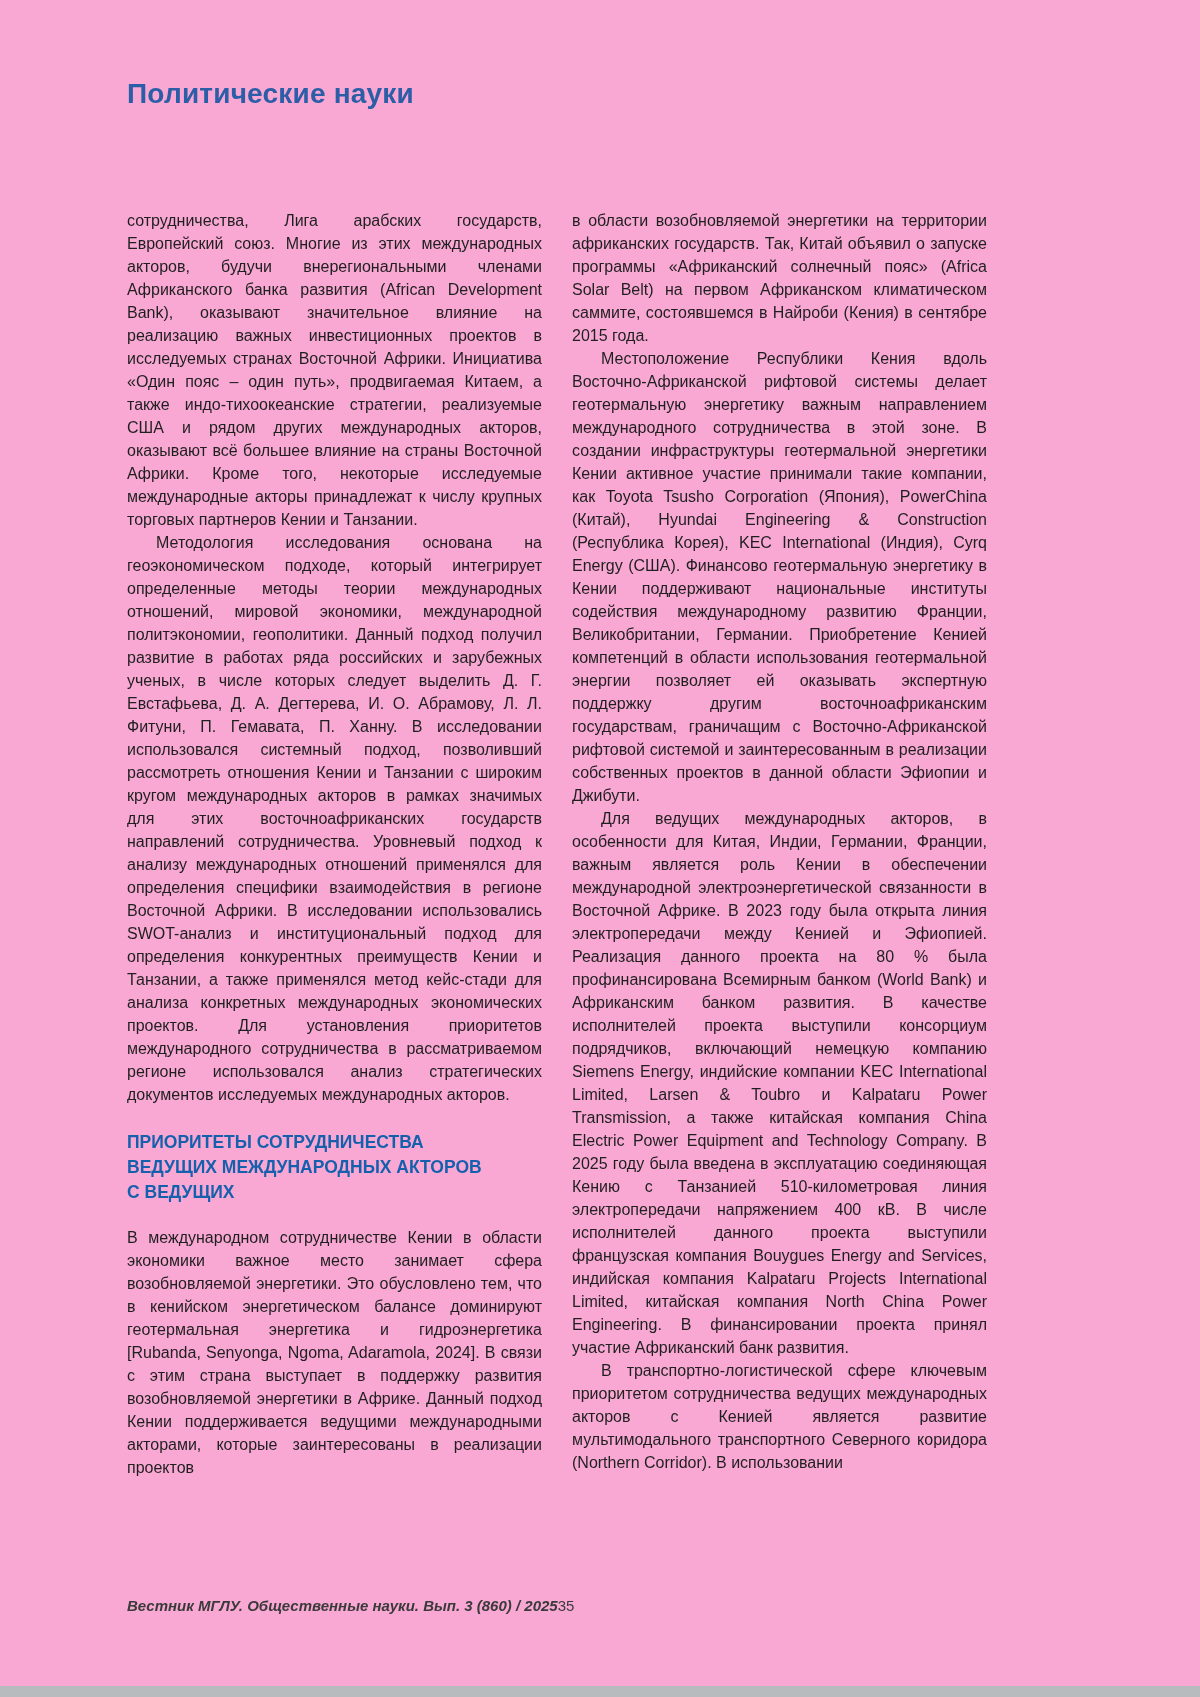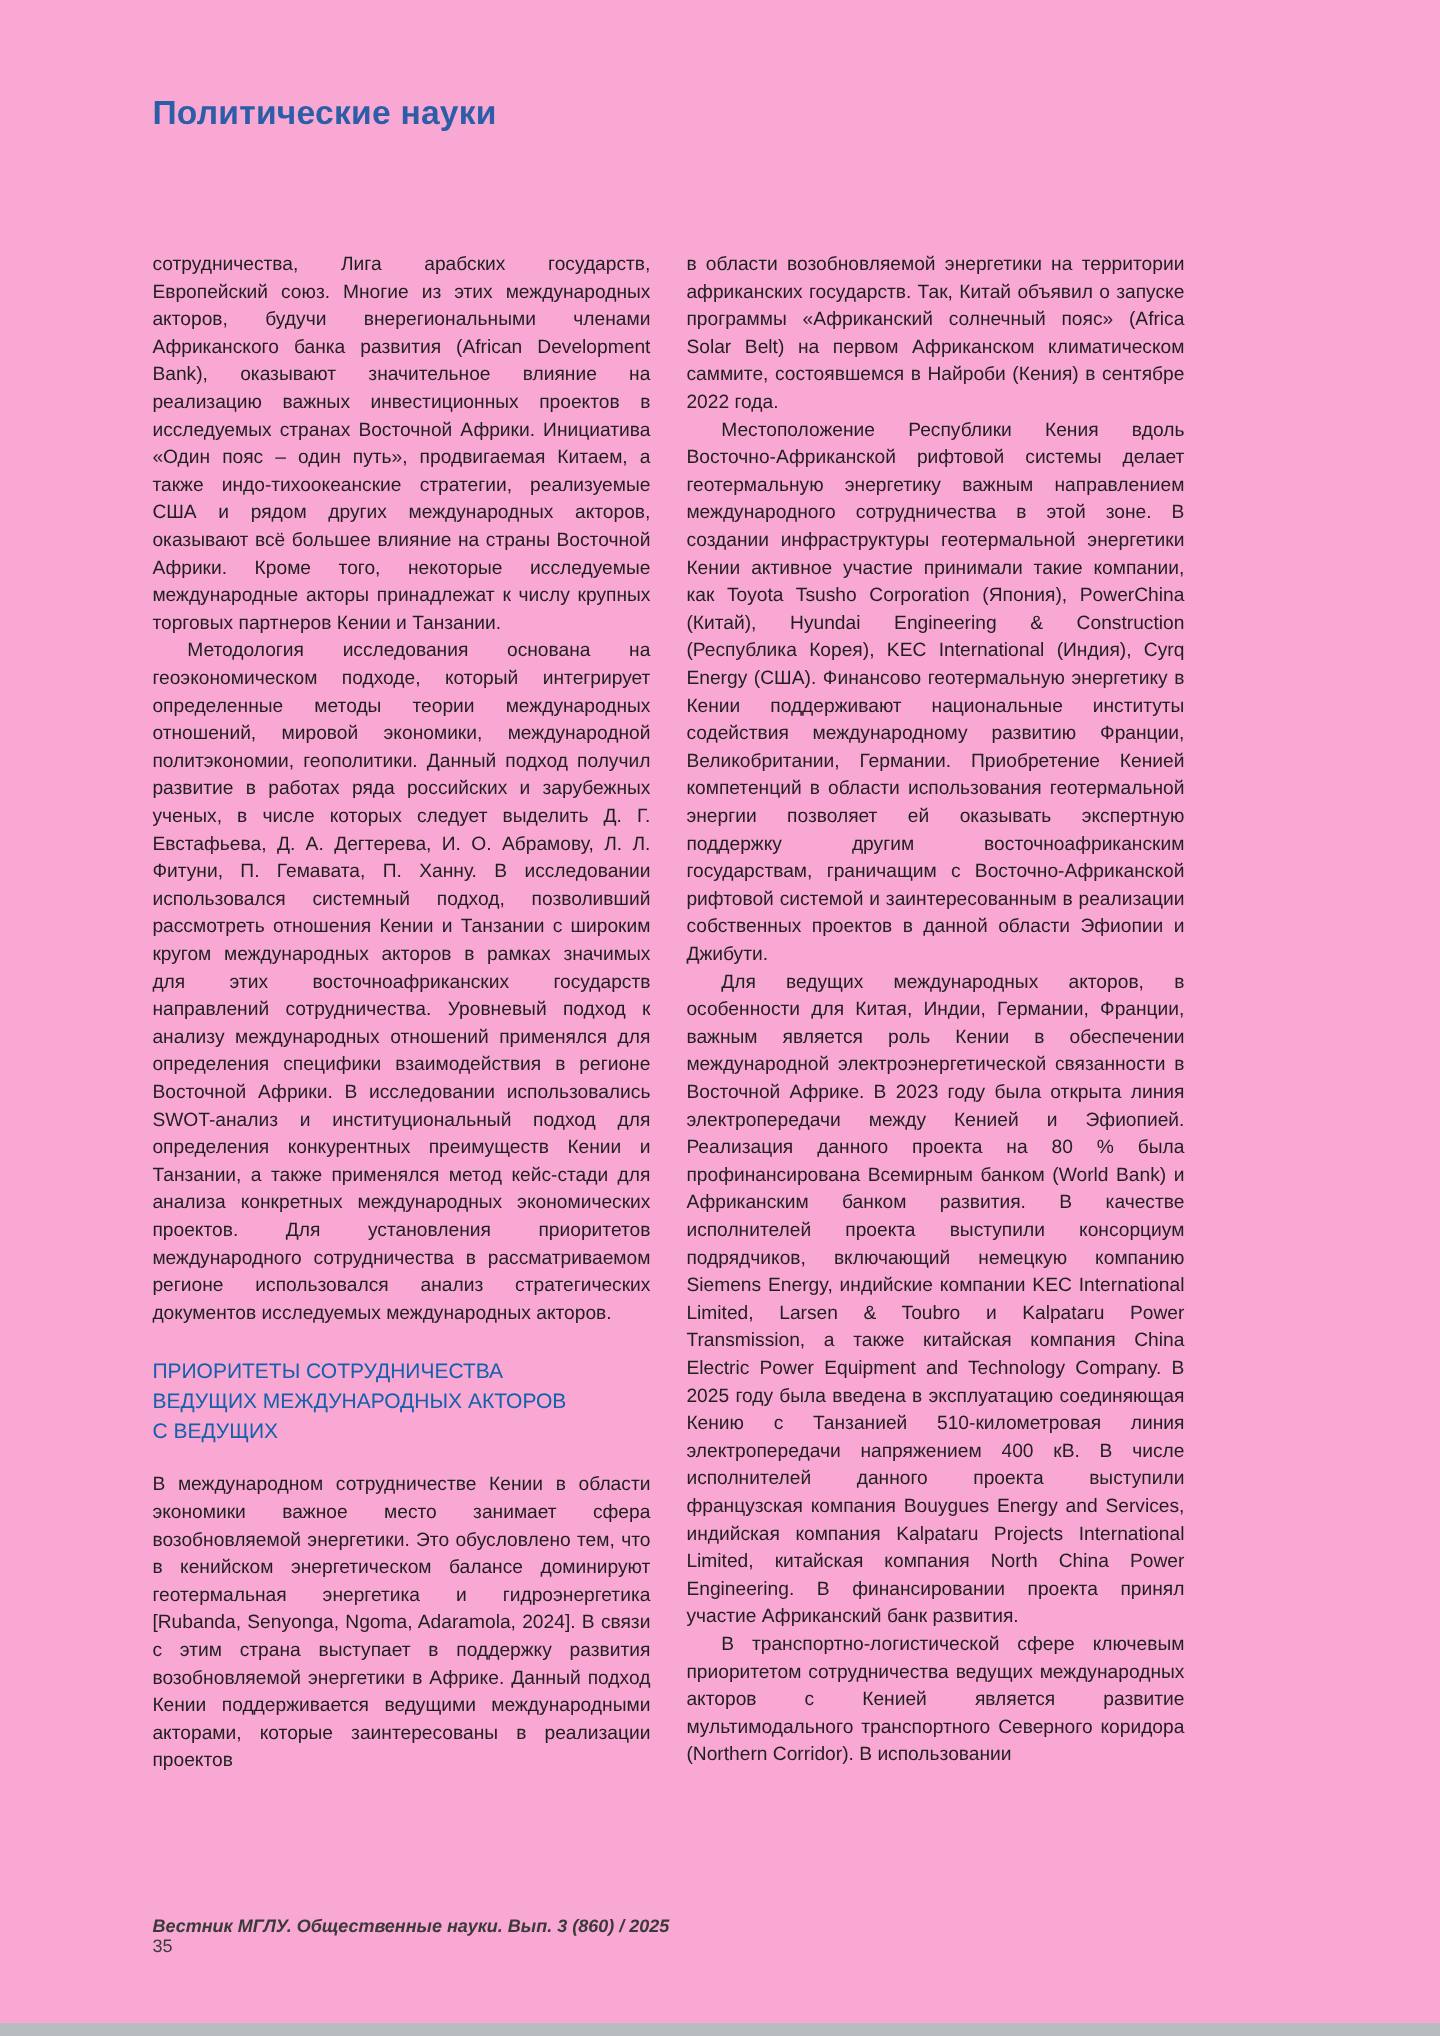--- a/index.html
+++ b/index.html
@@ -39,34 +39,33 @@
     hyphens: auto;
     -webkit-hyphens: auto;
   }
   .col p { margin: 0; }
   p.indent { text-indent: 29px; }
   .section-heading {
     margin: 24px 0 21px 0;
     color: #1560ad;
     font-size: 17.5px;
     line-height: 25px;
-    font-weight: 400;
+    font-weight: 700;
     text-align: left;
   }
   .section-heading span { display: block; }
   .page-footer {
     position: absolute;
     left: 127px; top: 1597px;
     width: 860px;
     display: flex;
-    justify-content: flex-end;
+    justify-content: flex-start;
     align-items: baseline;
     color: #3a3a3a;
     font-size: 15px;
-    flex-direction: column;
   }
   .journal-citation { font-weight: 700; font-style: italic; }
   .page-number { font-weight: 400; }
   .bottom-edge {
     position: absolute;
     left: 0; bottom: 0;
     width: 100%; height: 11px;
     background: #b8bbbe;
   }
 </style>
@@ -84,21 +83,21 @@
       <p class="indent">Методология исследования основана на геоэкономическом подходе, который интегрирует определенные методы теории международных отношений, мировой экономики, международной политэкономии, геополитики. Данный подход получил развитие в работах ряда российских и зарубежных ученых, в числе которых следует выделить Д. Г. Евстафьева, Д. А. Дегтерева, И. О. Абрамову, Л. Л. Фитуни, П. Гемавата, П. Ханну. В исследовании использовался системный подход, позволивший рассмотреть отношения Кении и Танзании с широким кругом международных акторов в рамках значимых для этих восточноафриканских государств направлений сотрудничества. Уровневый подход к анализу международных отношений применялся для определения специфики взаимодействия в регионе Восточной Африки. В исследовании использовались SWOT-анализ и институциональный подход для определения конкурентных преимуществ Кении и Танзании, а также применялся метод кейс-стади для анализа конкретных международных экономических проектов. Для установления приоритетов международного сотрудничества в рассматриваемом регионе использовался анализ стратегических документов исследуемых международных акторов.</p>
       <h2 class="section-heading">
         <span>ПРИОРИТЕТЫ СОТРУДНИЧЕСТВА</span>
         <span>ВЕДУЩИХ МЕЖДУНАРОДНЫХ АКТОРОВ</span>
         <span>С ВЕДУЩИХ</span>
       </h2>
       <p>В международном сотрудничестве Кении в области экономики важное место занимает сфера возобновляемой энергетики. Это обусловлено тем, что в кенийском энергетическом балансе доминируют геотермальная энергетика и гидроэнергетика [Rubanda, Senyonga, Ngoma, Adaramola, 2024]. В связи с этим страна выступает в поддержку развития возобновляемой энергетики в Африке. Данный подход Кении поддерживается ведущими международными акторами, которые заинтересованы в реализации проектов</p>
     </div>
 
     <div class="col">
-      <p>в области возобновляемой энергетики на территории африканских государств. Так, Китай объявил о запуске программы «Африканский солнечный пояс» (Africa Solar Belt) на первом Африканском климатическом саммите, состоявшемся в Найроби (Кения) в сентябре 2022 года.</p>
+      <p>в области возобновляемой энергетики на территории африканских государств. Так, Китай объявил о запуске программы «Африканский солнечный пояс» (Africa Solar Belt) на первом Африканском климатическом саммите, состоявшемся в Найроби (Кения) в сентябре 2015 года.</p>
       <p class="indent">Местоположение Республики Кения вдоль Восточно-Африканской рифтовой системы делает геотермальную энергетику важным направлением международного сотрудничества в этой зоне. В создании инфраструктуры геотермальной энергетики Кении активное участие принимали такие компании, как Toyota Tsusho Corporation (Япония), PowerChina (Китай), Hyundai Engineering &amp; Construction (Республика Корея), KEC International (Индия), Cyrq Energy (США). Финансово геотермальную энергетику в Кении поддерживают национальные институты содействия международному развитию Франции, Великобритании, Германии. Приобретение Кенией компетенций в области использования геотермальной энергии позволяет ей оказывать экспертную поддержку другим восточноафриканским государствам, граничащим с Восточно-Африканской рифтовой системой и заинтересованным в реализации собственных проектов в данной области Эфиопии и Джибути.</p>
       <p class="indent">Для ведущих международных акторов, в особенности для Китая, Индии, Германии, Франции, важным является роль Кении в обеспечении международной электроэнергетической связанности в Восточной Африке. В 2023 году была открыта линия электропередачи между Кенией и Эфиопией. Реализация данного проекта на 80 % была профинансирована Всемирным банком (World Bank) и Африканским банком развития. В качестве исполнителей проекта выступили консорциум подрядчиков, включающий немецкую компанию Siemens Energy, индийские компании KEC International Limited, Larsen &amp; Toubro и Kalpataru Power Transmission, а также китайская компания China Electric Power Equipment and Technology Company. В 2025 году была введена в эксплуатацию соединяющая Кению с Танзанией 510-километровая линия электропередачи напряжением 400 кВ. В числе исполнителей данного проекта выступили французская компания Bouygues Energy and Services, индийская компания Kalpataru Projects International Limited, китайская компания North China Power Engineering. В финансировании проекта принял участие Африканский банк развития.</p>
       <p class="indent">В транспортно-логистической сфере ключевым приоритетом сотрудничества ведущих международных акторов с Кенией является развитие мультимодального транспортного Северного коридора (Northern Corridor). В использовании</p>
     </div>
 
   </div>
 
   <div class="page-footer">
     <span class="journal-citation">Вестник МГЛУ. Общественные науки. Вып. 3 (860) / 2025</span>
     <span class="page-number">35</span>

